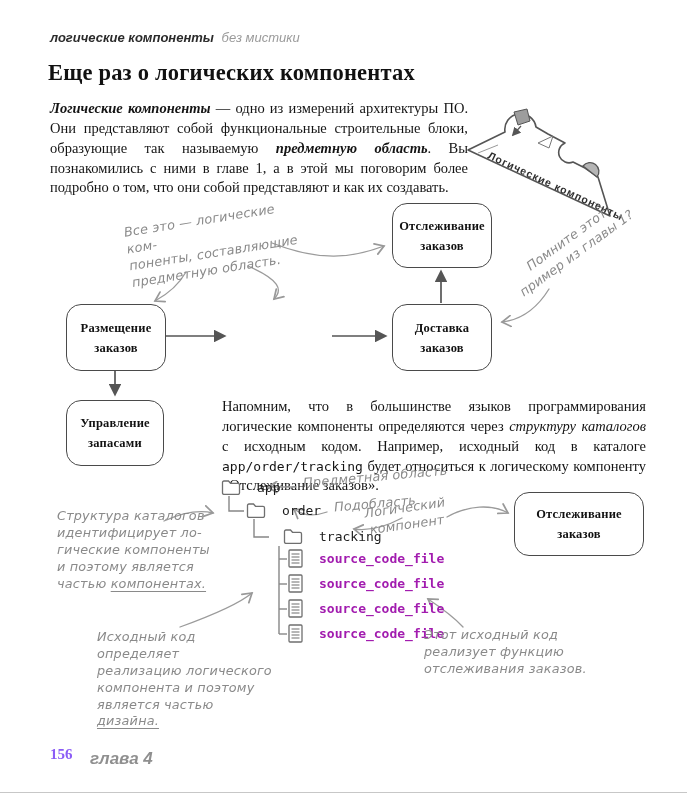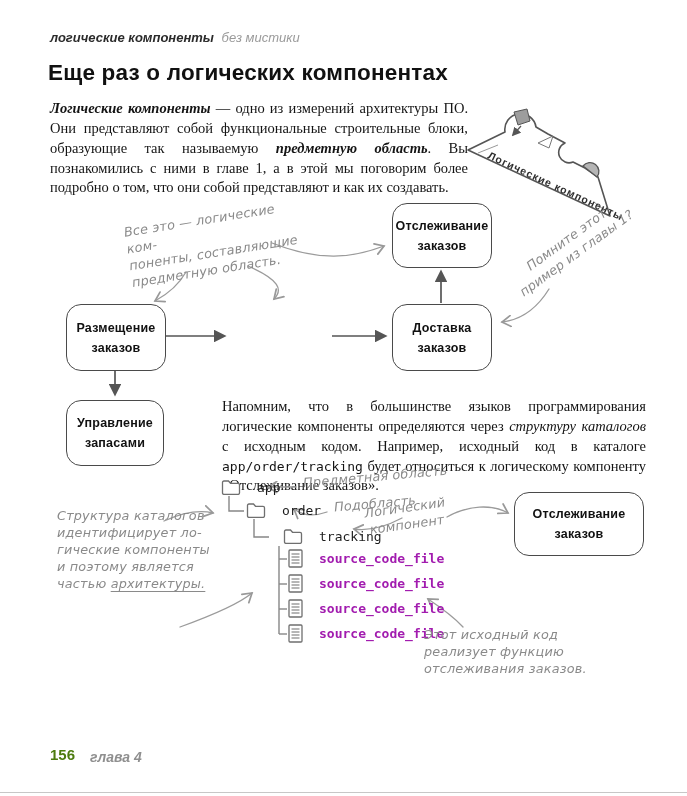--- a/index.html
+++ b/index.html
@@ -4,21 +4,21 @@
 <style>
   html,body{margin:0;padding:0;}
   body{width:687px;height:796px;background:#ffffff;overflow:hidden;
        font-family:"Liberation Serif",serif;color:#141414;}
   .page{position:relative;width:687px;height:796px;background:#fff;}
 
   
   .serif{font-family:"Liberation Serif",serif;font-size:14.5px;line-height:1.37;text-align:justify;}
   .hand{font-family:"DejaVu Sans",sans-serif;font-style:italic;color:#8a8a8a;
         font-size:12.8px;line-height:1.32;letter-spacing:.2px;}
-  .marker{font-family:Liberation Sans, sans-serif;font-weight:700;letter-spacing:.2px;}
+  .marker{font-family:Liberation Serif, serif;font-weight:700;letter-spacing:.2px;}
   .mono{font-family:"DejaVu Sans Mono",monospace;}
 
   .seg-bi{font-weight:bold;font-style:italic;}
   .seg-i{font-style:italic;}
   .seg-mono{font-family:"DejaVu Sans Mono",monospace;font-size:13px;}
   .seg-u{text-decoration:underline;text-underline-offset:3px;}
 
   .abs{position:absolute;}
 
   .page-header{left:50px;top:30px;font-family:"Liberation Sans",sans-serif;font-size:13px;font-style:italic;}
@@ -44,22 +44,22 @@
   .note-design{left:97px;top:629px;width:182px;}
   .note-implements{left:424px;top:627px;width:170px;}
 
   .note-all{left:127px;top:210px;width:185px;transform:rotate(-9deg);}
   .note-remember{left:503px;top:230px;width:138px;transform:rotate(-36deg);text-align:center;}
 
   .lbl-domain{left:303px;top:469px;transform:rotate(-5deg);}
   .lbl-subdomain{left:334px;top:496px;transform:rotate(-5deg);}
   .lbl-component{left:352px;top:500px;width:108px;transform:rotate(-8deg);text-align:center;}
 
-  .footer-num{left:50px;top:746px;font-family:Liberation Sans, sans-serif;font-weight:700;font-size:15px;color:#4d7c0f;text-align:right;}
-  .footer-chapter{left:90px;top:749px;font-family:"Liberation Sans",sans-serif;font-style:italic;font-weight:700;font-size:14px;color:#8f8f8f;}
+  .footer-num{left:50px;top:746px;font-family:Liberation Serif, serif;font-weight:700;font-size:15px;color:#8b5cf6;text-align:right;}
+  .footer-chapter{left:90px;top:749px;font-family:"Liberation Sans",sans-serif;font-style:italic;font-weight:700;font-size:17px;color:#8f8f8f;}
   .bottom-rule{left:0;top:792px;width:687px;height:1px;background:#c7c7c7;}
 </style>
 </head>
 <body>
 
 <div class="page">
 
   <div class="abs page-header">
     <span class="h-strong">логические компоненты</span>
     <span class="h-light">без мистики</span>
@@ -189,20 +189,21 @@
       <rect x="1" y="1" width="13" height="17" rx="1" fill="#fff" stroke="#6f6f6f" stroke-width="1.3"></rect>
       <path d="M3.5,5 h8 M3.5,8 h8 M3.5,11 h8 M3.5,14 h8" stroke="#6f6f6f" stroke-width="1.1"></path>
     </svg>
     <span class="lbl mono file">source_code_file</span>
   </div>
 
   <div class="abs hand lbl-domain">Предметная область</div>
   <div class="abs hand lbl-subdomain">Подобласть</div>
   <div class="abs hand lbl-component">Логический<br>компонент</div>
 
-  <div class="abs hand note-structure">Структура каталогов<br>идентифицирует ло-<br>гические компоненты<br>и поэтому является<br>частью <span class="seg-u">архитектуры.</span></div>
+  <div class="abs hand note-structure">Структура каталогов<br>идентифицирует ло-<br>гические компоненты<br>и поэтому является<br>частью <span class="seg-u">компонентах.</span></div>
+  <div class="abs hand note-design">Исходный код определяет<br>реализацию логического<br>компонента и поэтому<br>является частью <span class="seg-u">дизайна.</span></div>
   <div class="abs hand note-implements">Этот исходный код<br>реализует функцию<br>отслеживания заказов.</div>
 
   <div class="abs footer-num">156</div>
   <div class="abs footer-chapter">глава 4</div>
   <div class="abs bottom-rule"></div>
 
 </div>
 
 </body></html>

